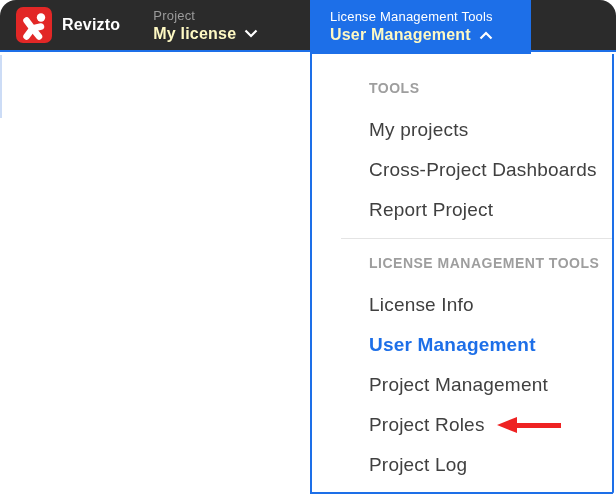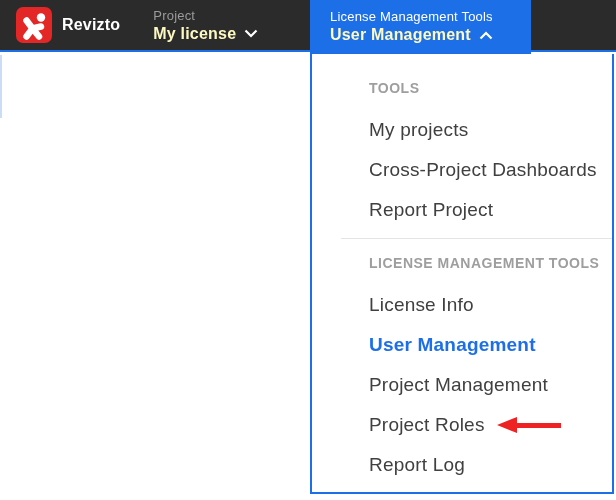--- a/index.html
+++ b/index.html
@@ -5,20 +5,21 @@
   * { margin: 0; padding: 0; box-sizing: border-box; }
   html, body { background: #ffffff; }
   body { font-family: "Liberation Sans", sans-serif; }
 
   .screen {
     position: relative;
     width: 616px;
     height: 500px;
     background: #ffffff;
     overflow: hidden;
+    border-radius: 16px;
   }
 
   
   .topbar {
     position: absolute;
     left: 0; top: 0;
     width: 616px;
     height: 52px;
     background: #2b2b2b;
     border-bottom: 2px solid #1d6fe8;
@@ -223,19 +224,19 @@
         <span>Project Management</span>
       </div>
       <div class="menu-item">
         <span>Project Roles</span>
         <span class="red-arrow">
           <span class="head"></span>
             <span class="tail"></span>
         </span>
       </div>
       <div class="menu-item">
-        <span>Report Log</span>
+        <span>Project Log</span>
       </div>
     </div>
 
   </nav>
 
 </div>
 
 </body></html>

